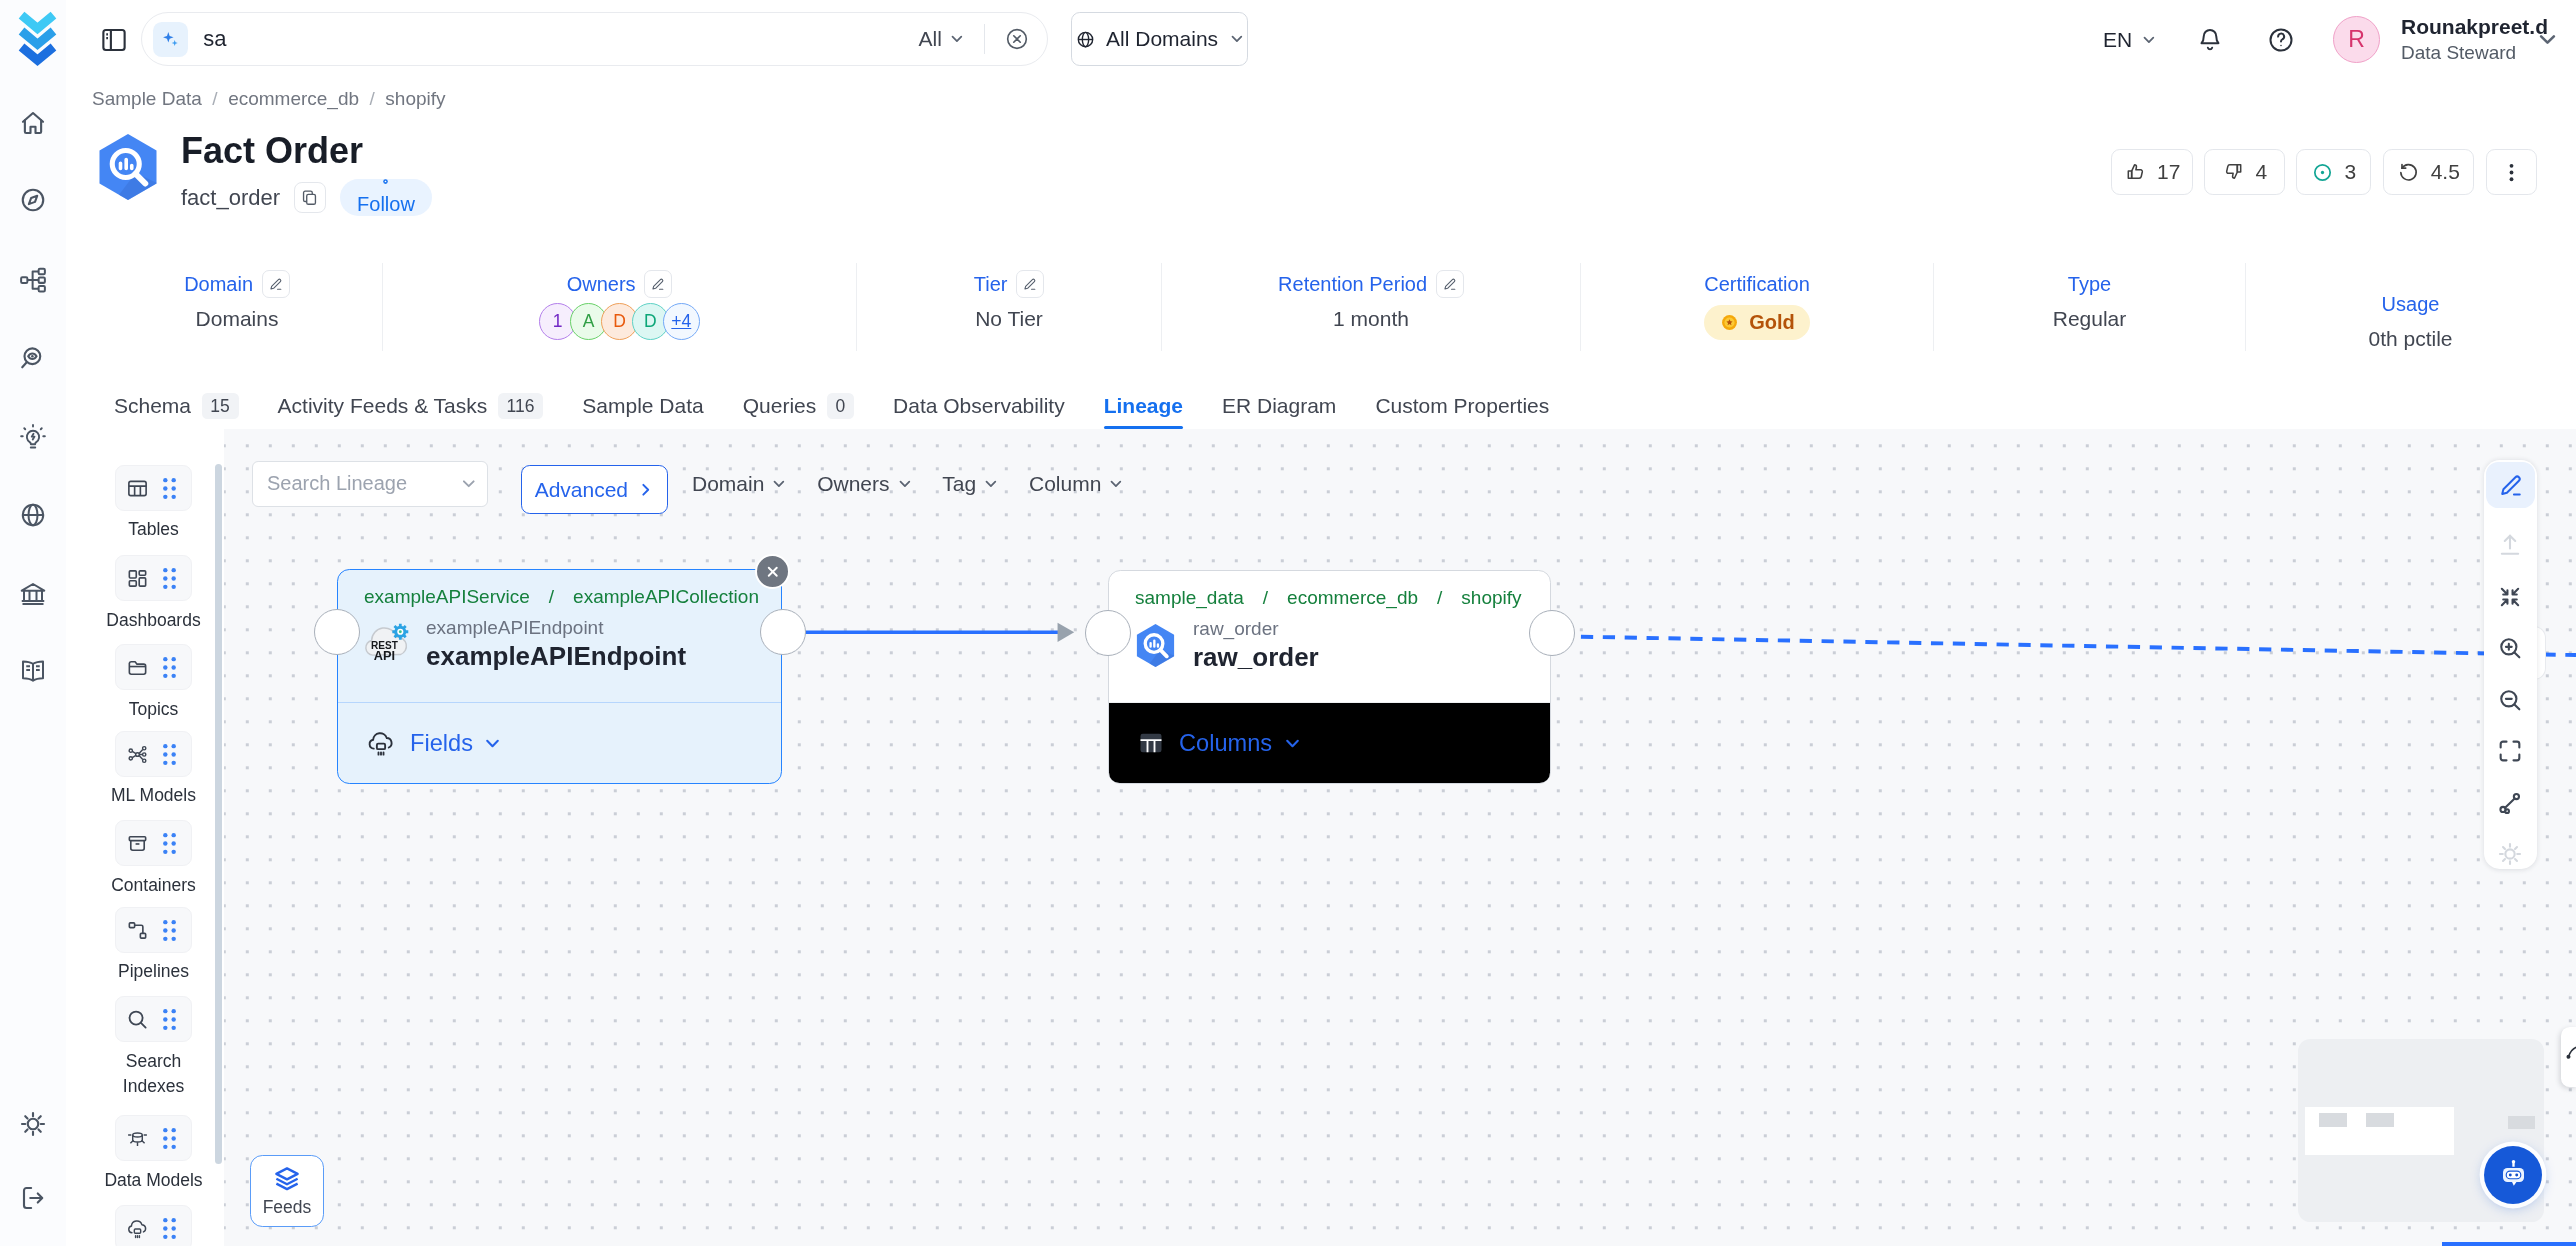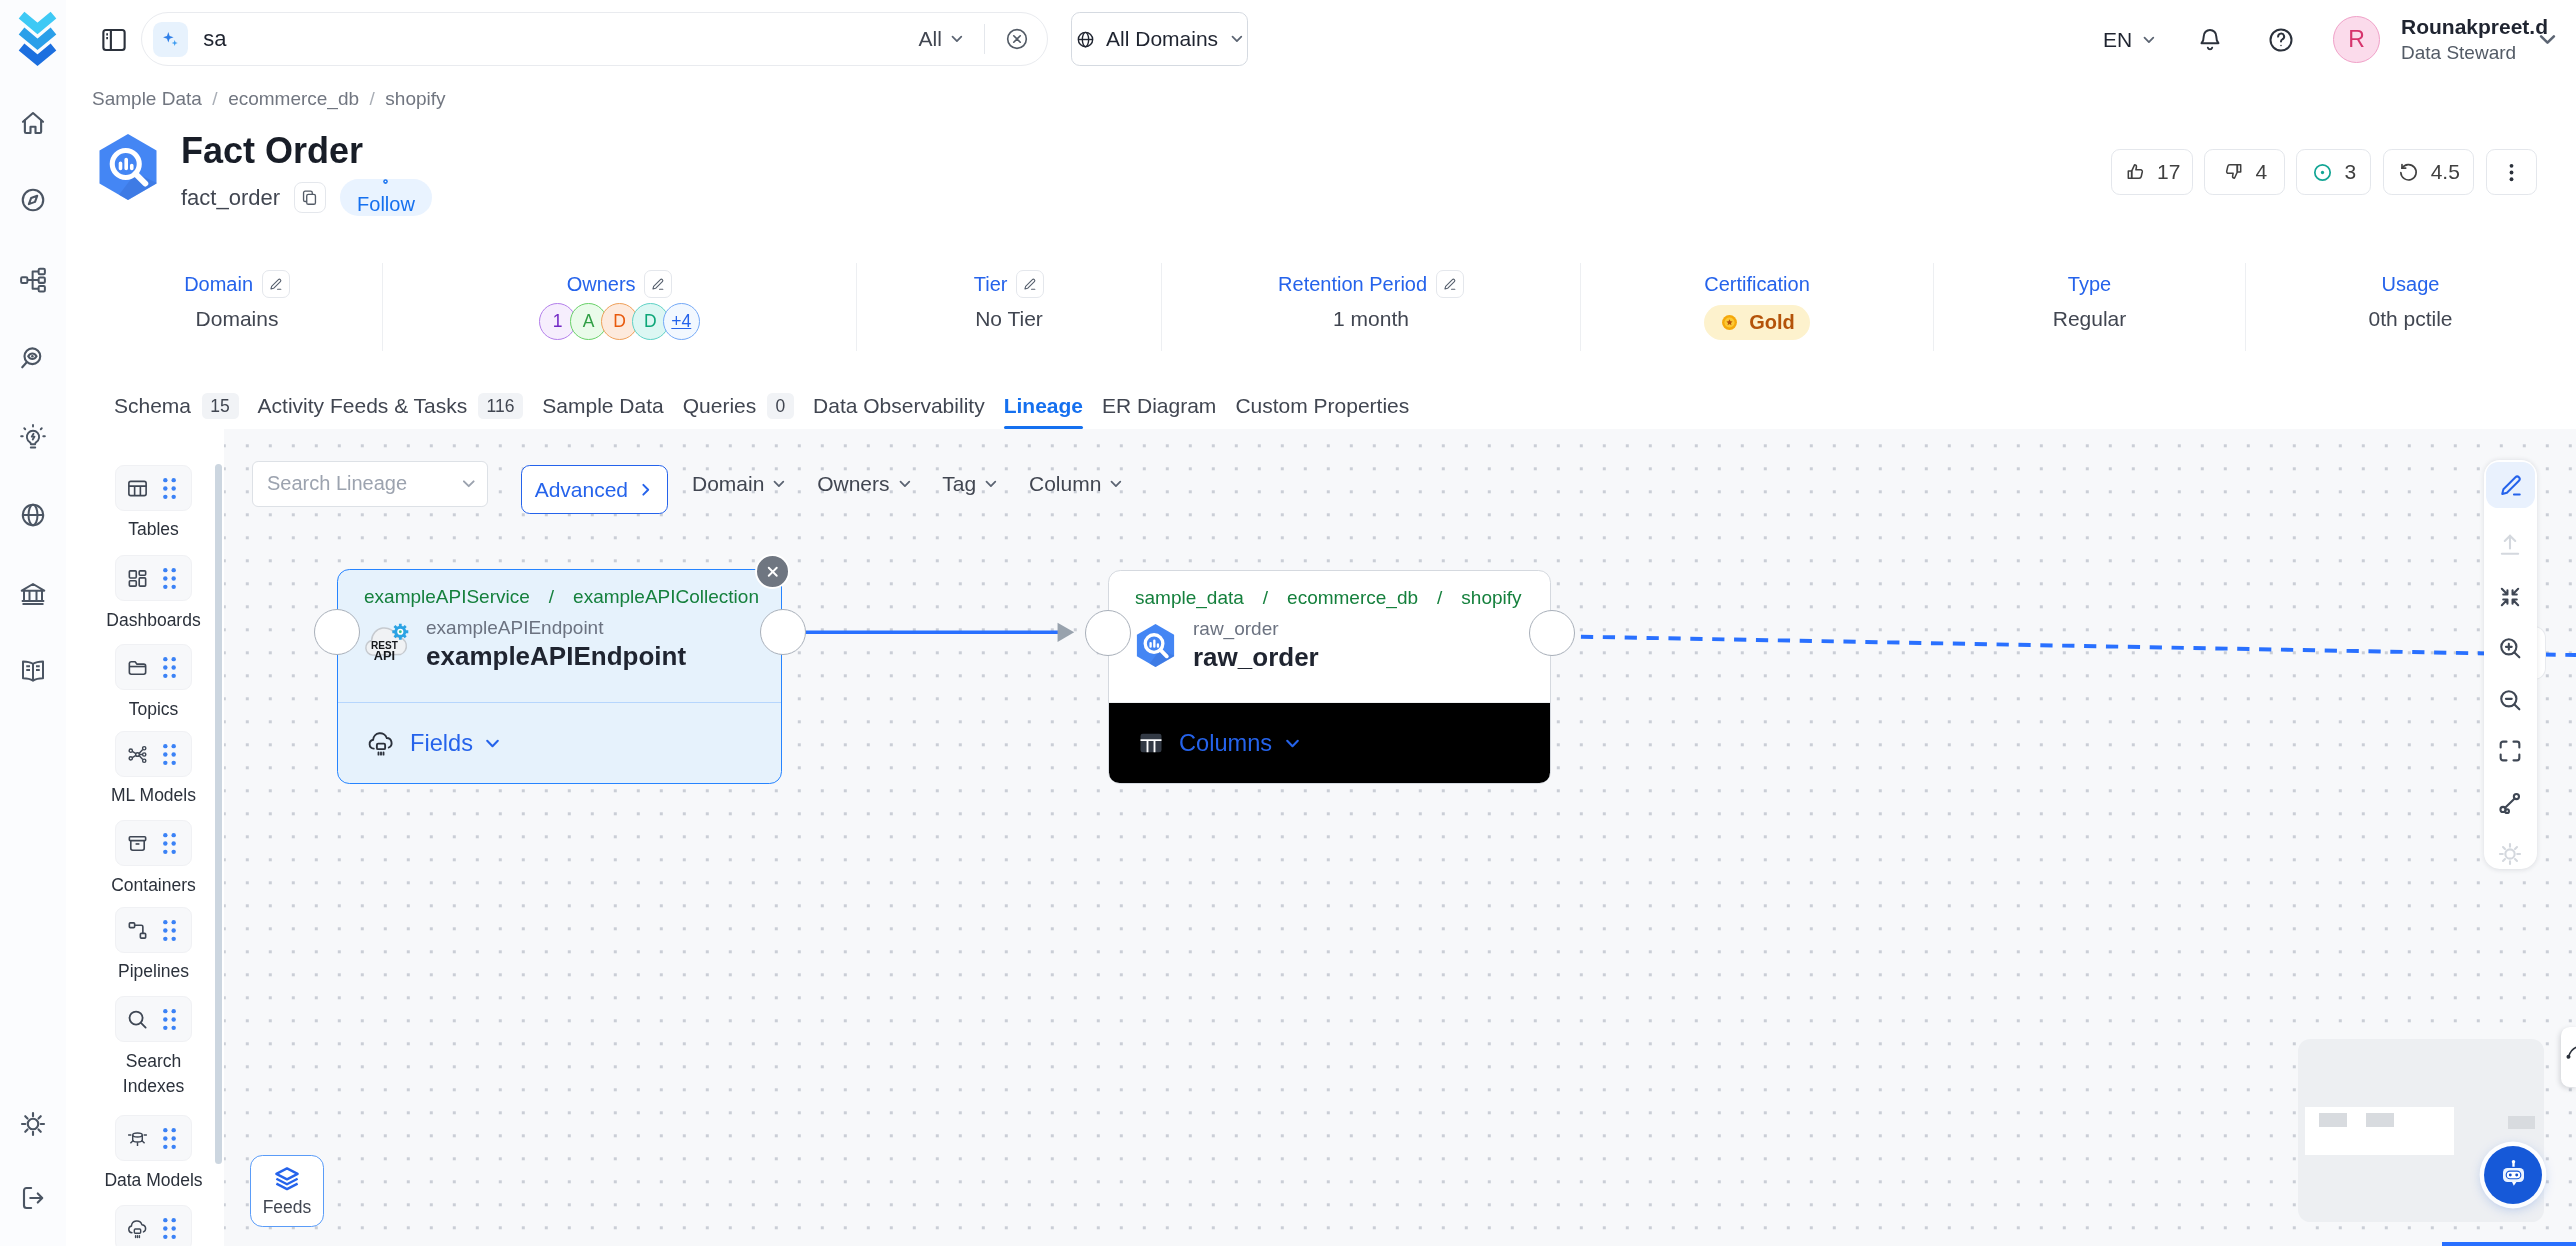--- a/index.html
+++ b/index.html
@@ -35,37 +35,37 @@
   .page-title { position:absolute; left:181px; top:130px; font-size:36px; font-weight:700; color:#181d27; }
   .subrow { position:absolute; left:181px; top:179px; display:flex; align-items:center; gap:14px; }
   .subname { font-size:22px; color:#414651; }
   .copy-btn { width:31.5px; height:31.5px; border:0.9px solid #e4e7ec; border-radius:7.9px; background:#fff; display:flex; align-items:center; justify-content:center; color:#535b66; cursor:pointer; }
   .follow { height:37px; border-radius:18.4px; background:#e9f3ff; color:#1570ef; font-size:20px; font-weight:500; display:flex; align-items:center; gap:8.8px; padding:0 17.5px; cursor:pointer; border:none; font-family:inherit;flex-direction:column; }
   .statbtn { position:absolute; top:149px; height:46px; background:#fff; border:0.9px solid #e4e7ec; border-radius:8.8px; display:flex; align-items:center; justify-content:center; gap:10.5px; font-size:21px; color:#404040; cursor:pointer; }
 
   
   .info-row { position:absolute; left:92px; top:263px; width:2484px; height:88px; display:flex; }
   .icol { display:flex; flex-direction:column; align-items:center; justify-content:flex-start; padding-top:5.3px; border-right:0.9px solid #edeff2; }
-  .icol:last-child { border-right:none; }
+  .icol:last-child { border-right:none;justify-content:flex-end; }
   .ilabel-row { display:flex; align-items:center; gap:8.8px; height:31.5px; }
   .ilabel { color:#2563eb; font-size:20px; font-weight:500; }
   .ival { margin-top:7px; font-size:21px; color:#414651; }
   .editbtn { width:28px; height:28px; border:0.9px solid #e4e7ec; border-radius:7px; background:#fff; display:flex; align-items:center; justify-content:center; color:#57606e; cursor:pointer; }
   .avstack { margin-top:3.5px; display:flex; }
   .av { width:37px; height:37px; border-radius:50%; display:flex; align-items:center; justify-content:center; font-size:17.5px; margin-left:-6.1px; cursor:pointer; }
   .av:first-child { margin-left:0; }
   .av-purple { background:#f6eefd; border:1.8px solid #b37feb; color:#7227c5; }
   .av-green  { background:#eafbea; border:1.8px solid #69d169; color:#2f9e44; }
   .av-orange { background:#fdeadd; border:1.8px solid #efa05a; color:#e8590c; }
   .av-teal   { background:#dcf7f3; border:1.8px solid #5fd2c6; color:#0ca678; }
   .av-blue   { background:#f2f8ff; border:1.8px solid #74a9f7; color:#2563eb; text-decoration:underline; }
   .gold-badge { margin-top:5.3px; height:35px; border-radius:17.5px; background:#fdf2cd; color:#b45309; font-size:20px; font-weight:600; display:flex; align-items:center; gap:8.8px; padding:0 15.8px; }
 
   
-  .tabs { position:absolute; left:114px; top:383px; right:0; height:46px; display:flex; align-items:center; gap:19px; }
+  .tabs { position:absolute; left:114px; top:383px; right:0; height:46px; display:flex; align-items:center; gap:39px; }
   .tab { position:relative; display:flex; align-items:center; gap:10.5px; font-size:21px; color:#414651; cursor:pointer; height:100%; }
   .tab.active { color:#1570ef; font-weight:600; }
   .tab .count { background:#f1f3f6; border-radius:5.3px; padding:2.6px 8.8px; font-size:17.5px; color:#414651; }
   .tab .bar { position:absolute; bottom:0; left:0; right:0; height:3.5px; border-radius:2.6px; background:#1570ef; }
 
   
   .canvas { position:absolute; left:66px; top:429px; width:2510px; height:818px; background:#f7f8fa; overflow:hidden;
             background-image:radial-gradient(circle, #caced6 1.5px, transparent 1.5px); background-size:23px 23px; background-position:8.8px 5.3px; }
   .edges { position:absolute; left:0; top:0; pointer-events:none; }
 

